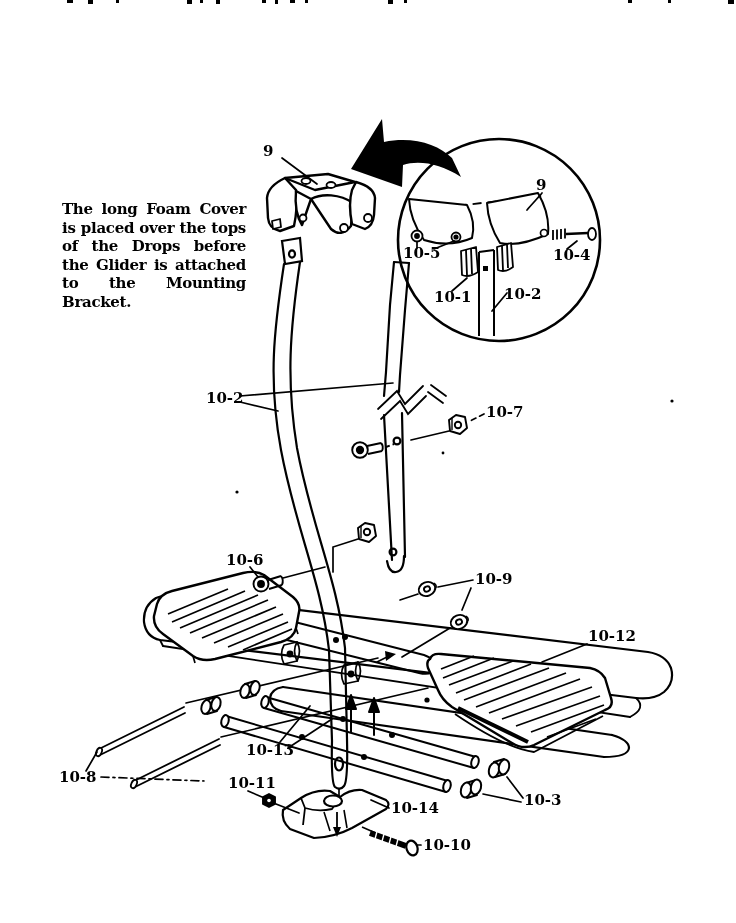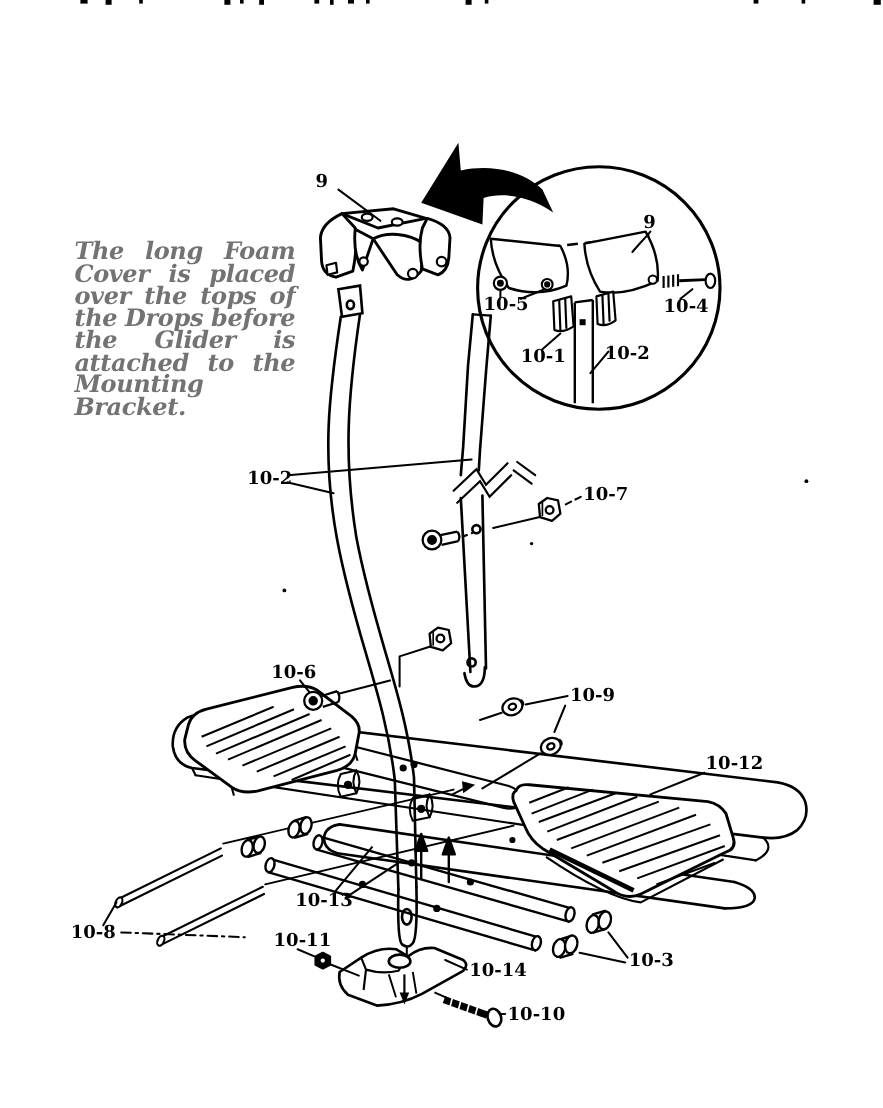--- a/index.html
+++ b/index.html
@@ -1,20 +1,20 @@
 <!DOCTYPE html>
 <html><head>
 <meta charset="utf-8">
 <style>
   html,body{margin:0;padding:0;background:#ffffff;}
   .page{position:relative;width:736px;height:923px;background:#ffffff;overflow:hidden;
         font-family:"DejaVu Serif",serif;}
   .page svg{position:absolute;left:0;top:0;}
-  .note{position:absolute;width:184px;font-weight:bold;font-size:20px;line-height:18.5px;
-        text-align:justify;color:#737373;letter-spacing:-0.3px;font-style:italic;}
+  .note{position:absolute;width:184px;font-weight:bold;font-size:15px;line-height:18.5px;
+        text-align:justify;color:#000000;letter-spacing:-0.3px;}
   .co{font-family:"DejaVu Serif",serif;font-weight:bold;font-size:15px;fill:#000;}
 </style>
 </head>
 <body>
 
 <div class="page">
 
   <div class="note" style="left:62px;top:200px">The long Foam Cover is placed over the tops of the Drops before the Glider is attached to the Mounting Bracket.</div>
 
   <svg width="736" height="923" viewBox="0 0 736 923">

